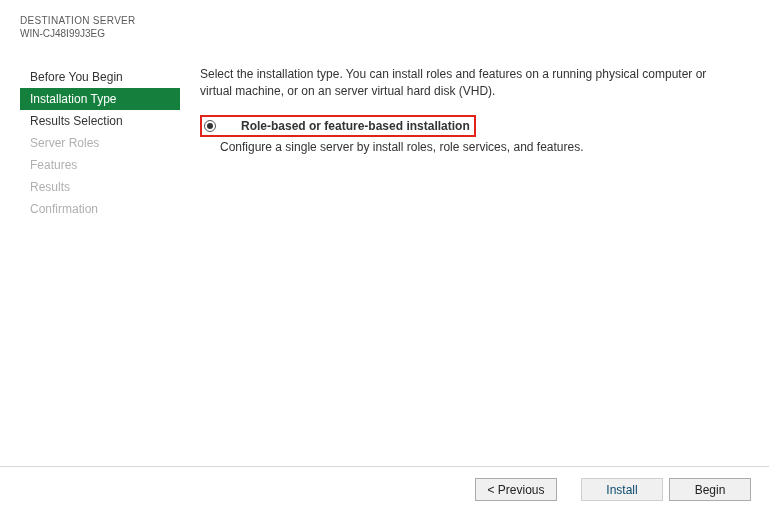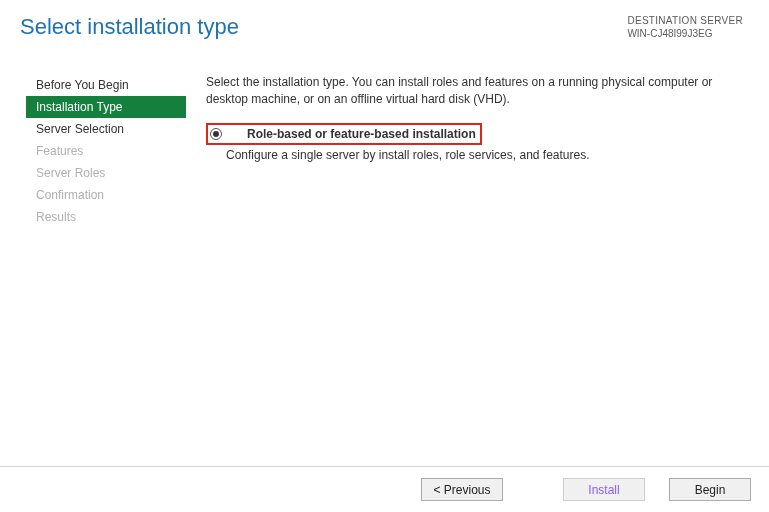--- a/index.html
+++ b/index.html
@@ -27,22 +27,21 @@
     .dest-box {
       text-align: left;
       font-size: 10px;
       color: #5a5a5a;
       line-height: 1.3;
     }
     .dest-label { letter-spacing: 0.3px; }
     .dest-name { }
     .body {
       display: flex;
-      margin-top: 34px;
-      padding-left: 6px;
+      margin-top: 26px;
     }
     .sidebar {
       width: 180px;
       padding-left: 20px;
       flex-shrink: 0;
     }
     .nav-item {
       height: 22px;
       line-height: 22px;
       font-size: 12px;
@@ -113,68 +112,67 @@
       position: absolute;
       bottom: 0;
       left: 0;
       right: 0;
       height: 46px;
       border-top: 1px solid #d8d8d8;
       display: flex;
       justify-content: flex-end;
       align-items: center;
       padding-right: 18px;
-      gap: 24px;
+      gap: 6px;
     }
     .btn {
       width: 82px;
       height: 23px;
       font-size: 12px;
       font-family: inherit;
       background: #f0f0f0;
       border: 1px solid #ababab;
       color: #222;
       cursor: pointer;
     }
     .btn:disabled {
-      color: #8b5cf6;
+      color: #0c4a6e;
       border-color: #cfcfcf;
       cursor: default;
     }
     .btn-wrap-highlight {
       border: 2px solid #e2231a;
       padding: 2px;
       display: inline-flex;
     }
     .btn-gap { width: 12px; }
   </style>
 </head>
 <body>
 
 <div class="header">
-  <div class="title">Select installation type</div>
   <div class="dest-box">
     <div class="dest-label">DESTINATION SERVER</div>
     <div class="dest-name">WIN-CJ48I99J3EG</div>
   </div>
 </div>
 
 <div class="body">
   <div class="sidebar">
     <div class="nav-item">Before You Begin</div>
     <div class="nav-item active">Installation Type</div>
-    <div class="nav-item">Server Selection</div>
+    <div class="nav-item">Results Selection</div>
+    <div class="nav-item disabled">Server Roles</div>
     <div class="nav-item disabled">Features</div>
-    <div class="nav-item disabled">Server Roles</div>
+    <div class="nav-item disabled">Results</div>
     <div class="nav-item disabled">Confirmation</div>
-    <div class="nav-item disabled">Results</div>
   </div>
 
   <div class="content">
-    <div class="intro">Select the installation type. You can install roles and features on a running physical computer or desktop machine, or on an offline virtual hard disk (VHD).</div>
+    <div class="intro">Select the installation type. You can install roles and features on a running physical computer or virtual machine, or on an server virtual hard disk (VHD).</div>
 
     <div class="option">
       <span class="highlight-box">
         <span class="option-head">
           <span class="radio checked"></span>
           <span class="option-title">Role-based or feature-based installation</span>
         </span>
       </span>
       <div class="option-desc">Configure a single server by install roles, role services, and features.</div>
     </div>

